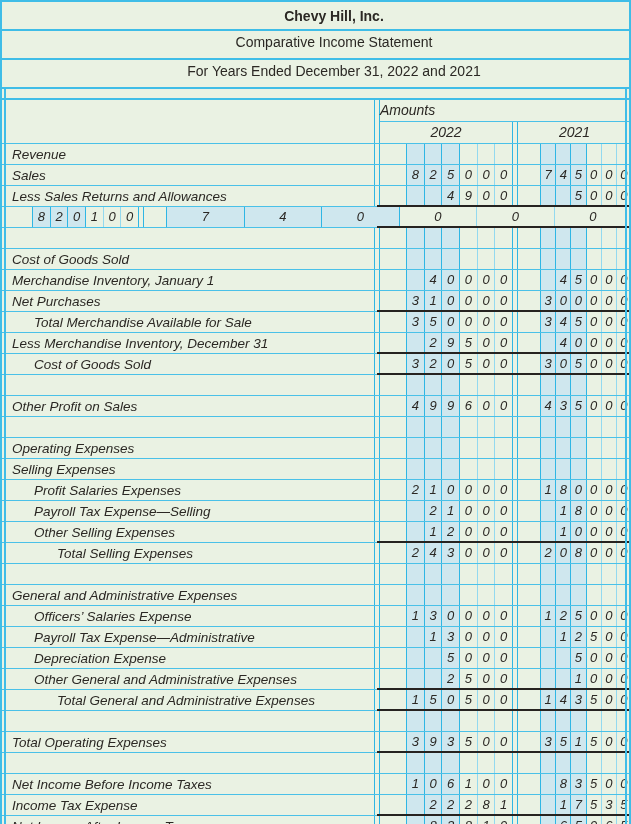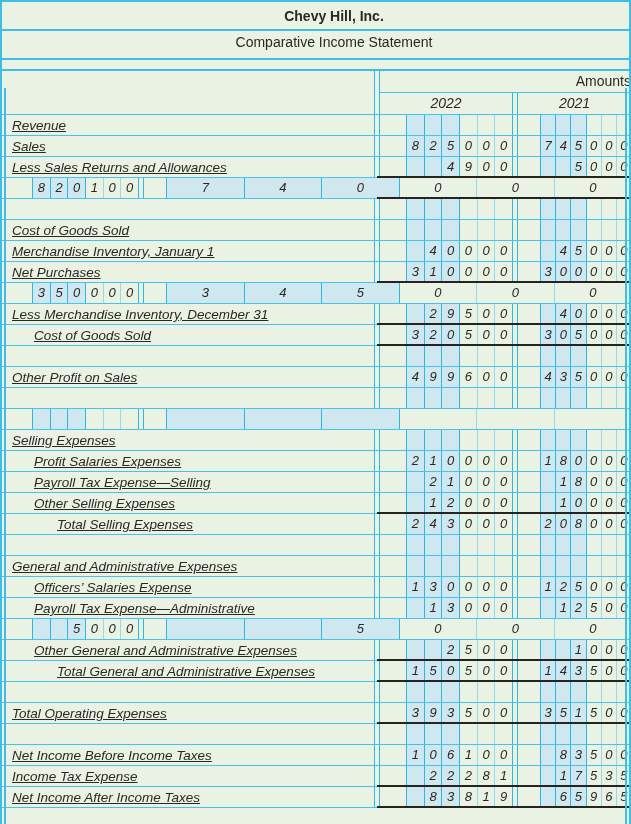--- a/index.html
+++ b/index.html
@@ -13,29 +13,29 @@
   
   .trow { text-align:center; font-size:14px; border-bottom:2px solid #3fbde7;padding-left:37px; }
   .trow.t1 { height:29px; line-height:28px; font-weight:bold; }
   .trow.t2, .trow.t3 { height:29px; line-height:22px; }
   .gap { height:11px; border-bottom:2px solid #3fbde7; }
   
   .thead { display:flex; height:44px; border-bottom:1.6px solid #4ac1e8; }
   .lblhead { width:374px; flex:0 0 374px; }
   .vsep { flex:0 0 6px; width:6px; border-left:1.8px solid #2fb6e4; border-right:1.8px solid #2fb6e4; }
   .astack { flex:1 1 auto; display:flex; flex-direction:column; }
-  .amounts-title { height:22px; line-height:20px; text-align:right; font-size:14px; border-bottom:1.6px solid #4ac1e8; }
+  .amounts-title { height:22px; line-height:20px; text-align:left; font-style:italic; font-size:14px; border-bottom:1.6px solid #4ac1e8; }
   .years { flex:1; display:flex; }
   .ycell { font-style:italic; font-size:14px; text-align:center; line-height:21px; }
   .y2022 { flex:0 0 132px; width:132px; }
   .y2021 { flex:1 1 auto; }
   
   .brow { position:relative; display:flex; height:21px; border-bottom:1.6px solid #4ac1e8; }
   .lbl { width:374px; flex:0 0 374px; font-style:italic; font-size:13.5px; line-height:19px; white-space:nowrap; overflow:hidden; }
-  .txt { display:inline-block; padding-top:1px;text-decoration:underline; }
+  .txt { display:inline-block; padding-top:1px; }
   .txt.und { border-bottom:1.7px solid #2b2824; padding-right:4px; }
   .ind0 { margin-left:12px; } .ind1 { margin-left:34px; } .ind2 { margin-left:57px; }
   .grp { display:flex; }
   .grp.g2022 { flex:0 0 132px; width:132px; }
   .grp.g2021 { flex:1 1 auto; }
   .spacer { flex:0 0 26px; }
   .g2021 .spacer { flex:0 0 22px; }
   .dc { flex:1 1 0; text-align:center; font-style:italic; font-size:13px; line-height:19px; color:#2b2824; }
   .dc.blue { background:#cfe7ee; border-left:1.6px solid #2fb6e4; }
   .dc.green { border-left:1.6px solid #93d9ef; }
@@ -47,20 +47,21 @@
   .edge.el1 { left:0; } .edge.el2 { left:4px; top:86px; }
   .edge.er1 { right:0; } .edge.er2 { right:4px; top:86px; }
 </style>
 </head>
 <body>
 
 <div class="sheet">
 
   <div class="trow t1">Chevy Hill, Inc.</div>
   <div class="trow t2">Comparative Income Statement</div>
+  <div class="trow t3">For Years Ended December 31, 2022 and 2021</div>
   <div class="gap"></div>
 
   <div class="thead">
     <div class="lblhead"></div>
     <div class="vsep"></div>
     <div class="astack">
       <div class="amounts-title">Amounts</div>
       <div class="years">
         <div class="ycell y2022">2022</div>
         <div class="vsep"></div>
@@ -250,20 +251,21 @@
           <div class="dc blue">3</div>
           <div class="dc blue">0</div>
           <div class="dc blue">0</div>
           <div class="dc green gfirst">0</div>
           <div class="dc green">0</div>
           <div class="dc green">0</div>
         </div>
         <div class="rule"></div>
       </div>
       <div class="brow">
+        <div class="lbl"><div class="txt ind1">Total Merchandise Available for Sale</div></div>
         <div class="vsep"></div>
         <div class="grp g2022">
           <div class="spacer"></div>
           <div class="dc blue">3</div>
           <div class="dc blue">5</div>
           <div class="dc blue">0</div>
           <div class="dc green gfirst">0</div>
           <div class="dc green">0</div>
           <div class="dc green">0</div>
         </div>
@@ -389,20 +391,21 @@
           <div class="spacer"></div>
           <div class="dc blue"></div>
           <div class="dc blue"></div>
           <div class="dc blue"></div>
           <div class="dc green gfirst"></div>
           <div class="dc green"></div>
           <div class="dc green"></div>
         </div>
       </div>
       <div class="brow">
+        <div class="lbl"><div class="txt ind0 und">Operating Expenses</div></div>
         <div class="vsep"></div>
         <div class="grp g2022">
           <div class="spacer"></div>
           <div class="dc blue"></div>
           <div class="dc blue"></div>
           <div class="dc blue"></div>
           <div class="dc green gfirst"></div>
           <div class="dc green"></div>
           <div class="dc green"></div>
         </div>
@@ -619,20 +622,21 @@
           <div class="spacer"></div>
           <div class="dc blue"></div>
           <div class="dc blue">1</div>
           <div class="dc blue">2</div>
           <div class="dc green gfirst">5</div>
           <div class="dc green">0</div>
           <div class="dc green">0</div>
         </div>
       </div>
       <div class="brow">
+        <div class="lbl"><div class="txt ind1">Depreciation Expense</div></div>
         <div class="vsep"></div>
         <div class="grp g2022">
           <div class="spacer"></div>
           <div class="dc blue"></div>
           <div class="dc blue"></div>
           <div class="dc blue">5</div>
           <div class="dc green gfirst">0</div>
           <div class="dc green">0</div>
           <div class="dc green">0</div>
         </div>

